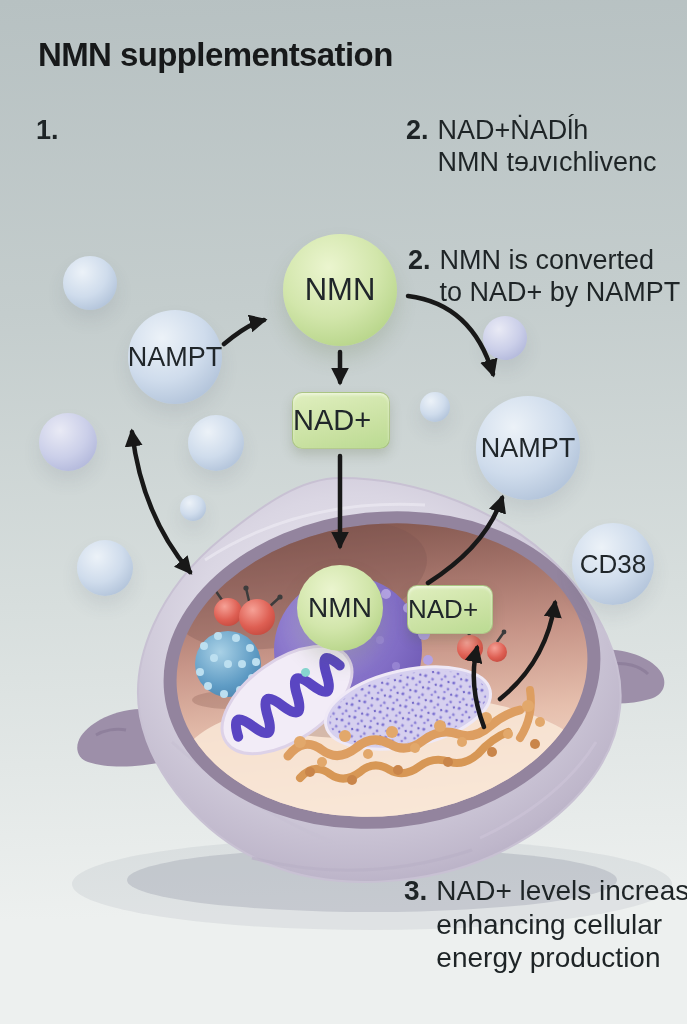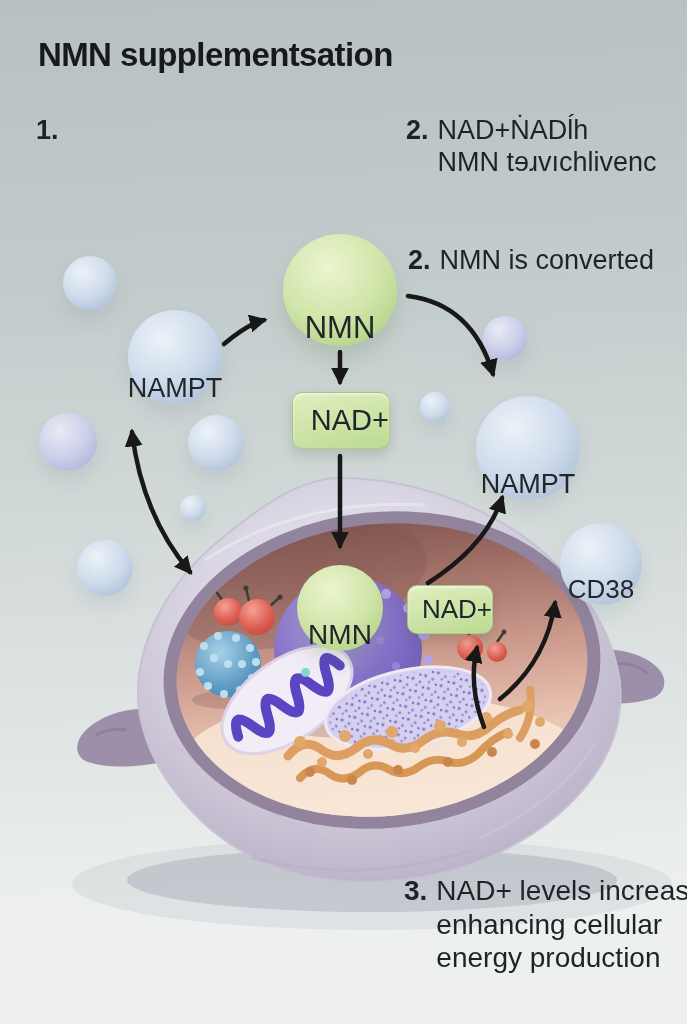--- a/index.html
+++ b/index.html
@@ -16,33 +16,33 @@
     font-size:33px;font-weight:700;letter-spacing:-0.6px;color:#17191a;white-space:nowrap;
   }
   .step{
     position:absolute;display:flex;gap:9px;z-index:4;
     font-size:27px;line-height:1.2;font-weight:500;color:#1e2426;white-space:nowrap;
   }
   .step .num{font-weight:700;}
   .step.s3{font-size:28px;}
   .sphere{
     position:absolute;border-radius:50%;z-index:2;
-    display:flex;align-items:flex-end;justify-content:center;
+    display:flex;align-items:center;justify-content:center;
     color:#20262a;font-weight:500;white-space:nowrap;
     box-shadow:0 10px 18px rgba(70,80,100,.10);
   }
   .sphere.plain{background:radial-gradient(circle at 36% 30%,#ecf2f8 0%,#cfdcec 48%,var(--blue-sphere,#b4c5db) 78%,#a6b7cf 100%);}
   .sphere.purple{background:radial-gradient(circle at 36% 30%,#e9eaf5 0%,#cbcfe9 50%,#adb3d8 88%);}
   .sphere.green{
     background:radial-gradient(circle at 40% 30%,#ebf5cf 0%,#d2e6ab 48%,var(--green,#b6d488) 82%,#a5c676 100%);
     box-shadow:0 12px 20px rgba(90,110,60,.18);
   }
   .chip{
     position:absolute;z-index:2;border-radius:10px;
-    display:flex;align-items:center;justify-content:flex-end;
+    display:flex;align-items:center;justify-content:flex-start;
     background:linear-gradient(165deg,#e0efbf 0%,#c7e09f 70%,#badb92 100%);
     border:1px solid rgba(150,175,110,.55);
     box-shadow:0 6px 12px rgba(80,95,60,.22), inset 0 2px 3px rgba(255,255,255,.5);
     color:#20262a;font-weight:500;white-space:nowrap;
   }
 </style>
 </head>
 <body>
 
 <div class="canvas">
@@ -243,20 +243,21 @@
     <span class="lines">
       <div>NAD+ṄADĺh</div>
       <div>NMN tɘɹvıchlivenc</div>
     </span>
   </div>
 
   <div class="step" style="left:408px;top:244px;">
     <span class="num">2.</span>
     <span class="lines">
       <div>NMN is converted</div>
+      <div>to NAD+ by NAMPT</div>
     </span>
   </div>
 
   <div class="step s3" style="left:404px;top:874px;">
     <span class="num">3.</span>
     <span class="lines">
       <div>NAD+ levels increase,</div>
       <div>enhancing cellular</div>
       <div>energy production</div>
     </span>
@@ -269,21 +270,21 @@
   <div class="sphere plain" style="left:77px;top:540px;width:56px;height:56px;"></div>
   <div class="sphere plain" style="left:420px;top:392px;width:30px;height:30px;"></div>
   <div class="sphere purple" style="left:483px;top:316px;width:44px;height:44px;"></div>
 
   <div class="sphere plain" style="left:128px;top:310px;width:94px;height:94px;font-size:27px;">
     <span>NAMPT</span>
   </div>
   <div class="sphere plain" style="left:476px;top:396px;width:104px;height:104px;font-size:27px;">
     <span>NAMPT</span>
   </div>
-  <div class="sphere plain" style="left:560px;top:523px;width:82px;height:82px;font-size:26px;">
+  <div class="sphere plain" style="left:572px;top:523px;width:82px;height:82px;font-size:26px;">
     <span>CD38</span>
   </div>
   <div class="sphere green" style="left:283px;top:234px;width:114px;height:112px;font-size:31px;">
     <span>NMN</span>
   </div>
   <div class="sphere green" style="left:297px;top:565px;width:86px;height:86px;font-size:28px;">
     <span>NMN</span>
   </div>
   <div class="chip" style="left:292px;top:392px;width:96px;height:55px;font-size:29px;">
     <span>NAD+</span>

